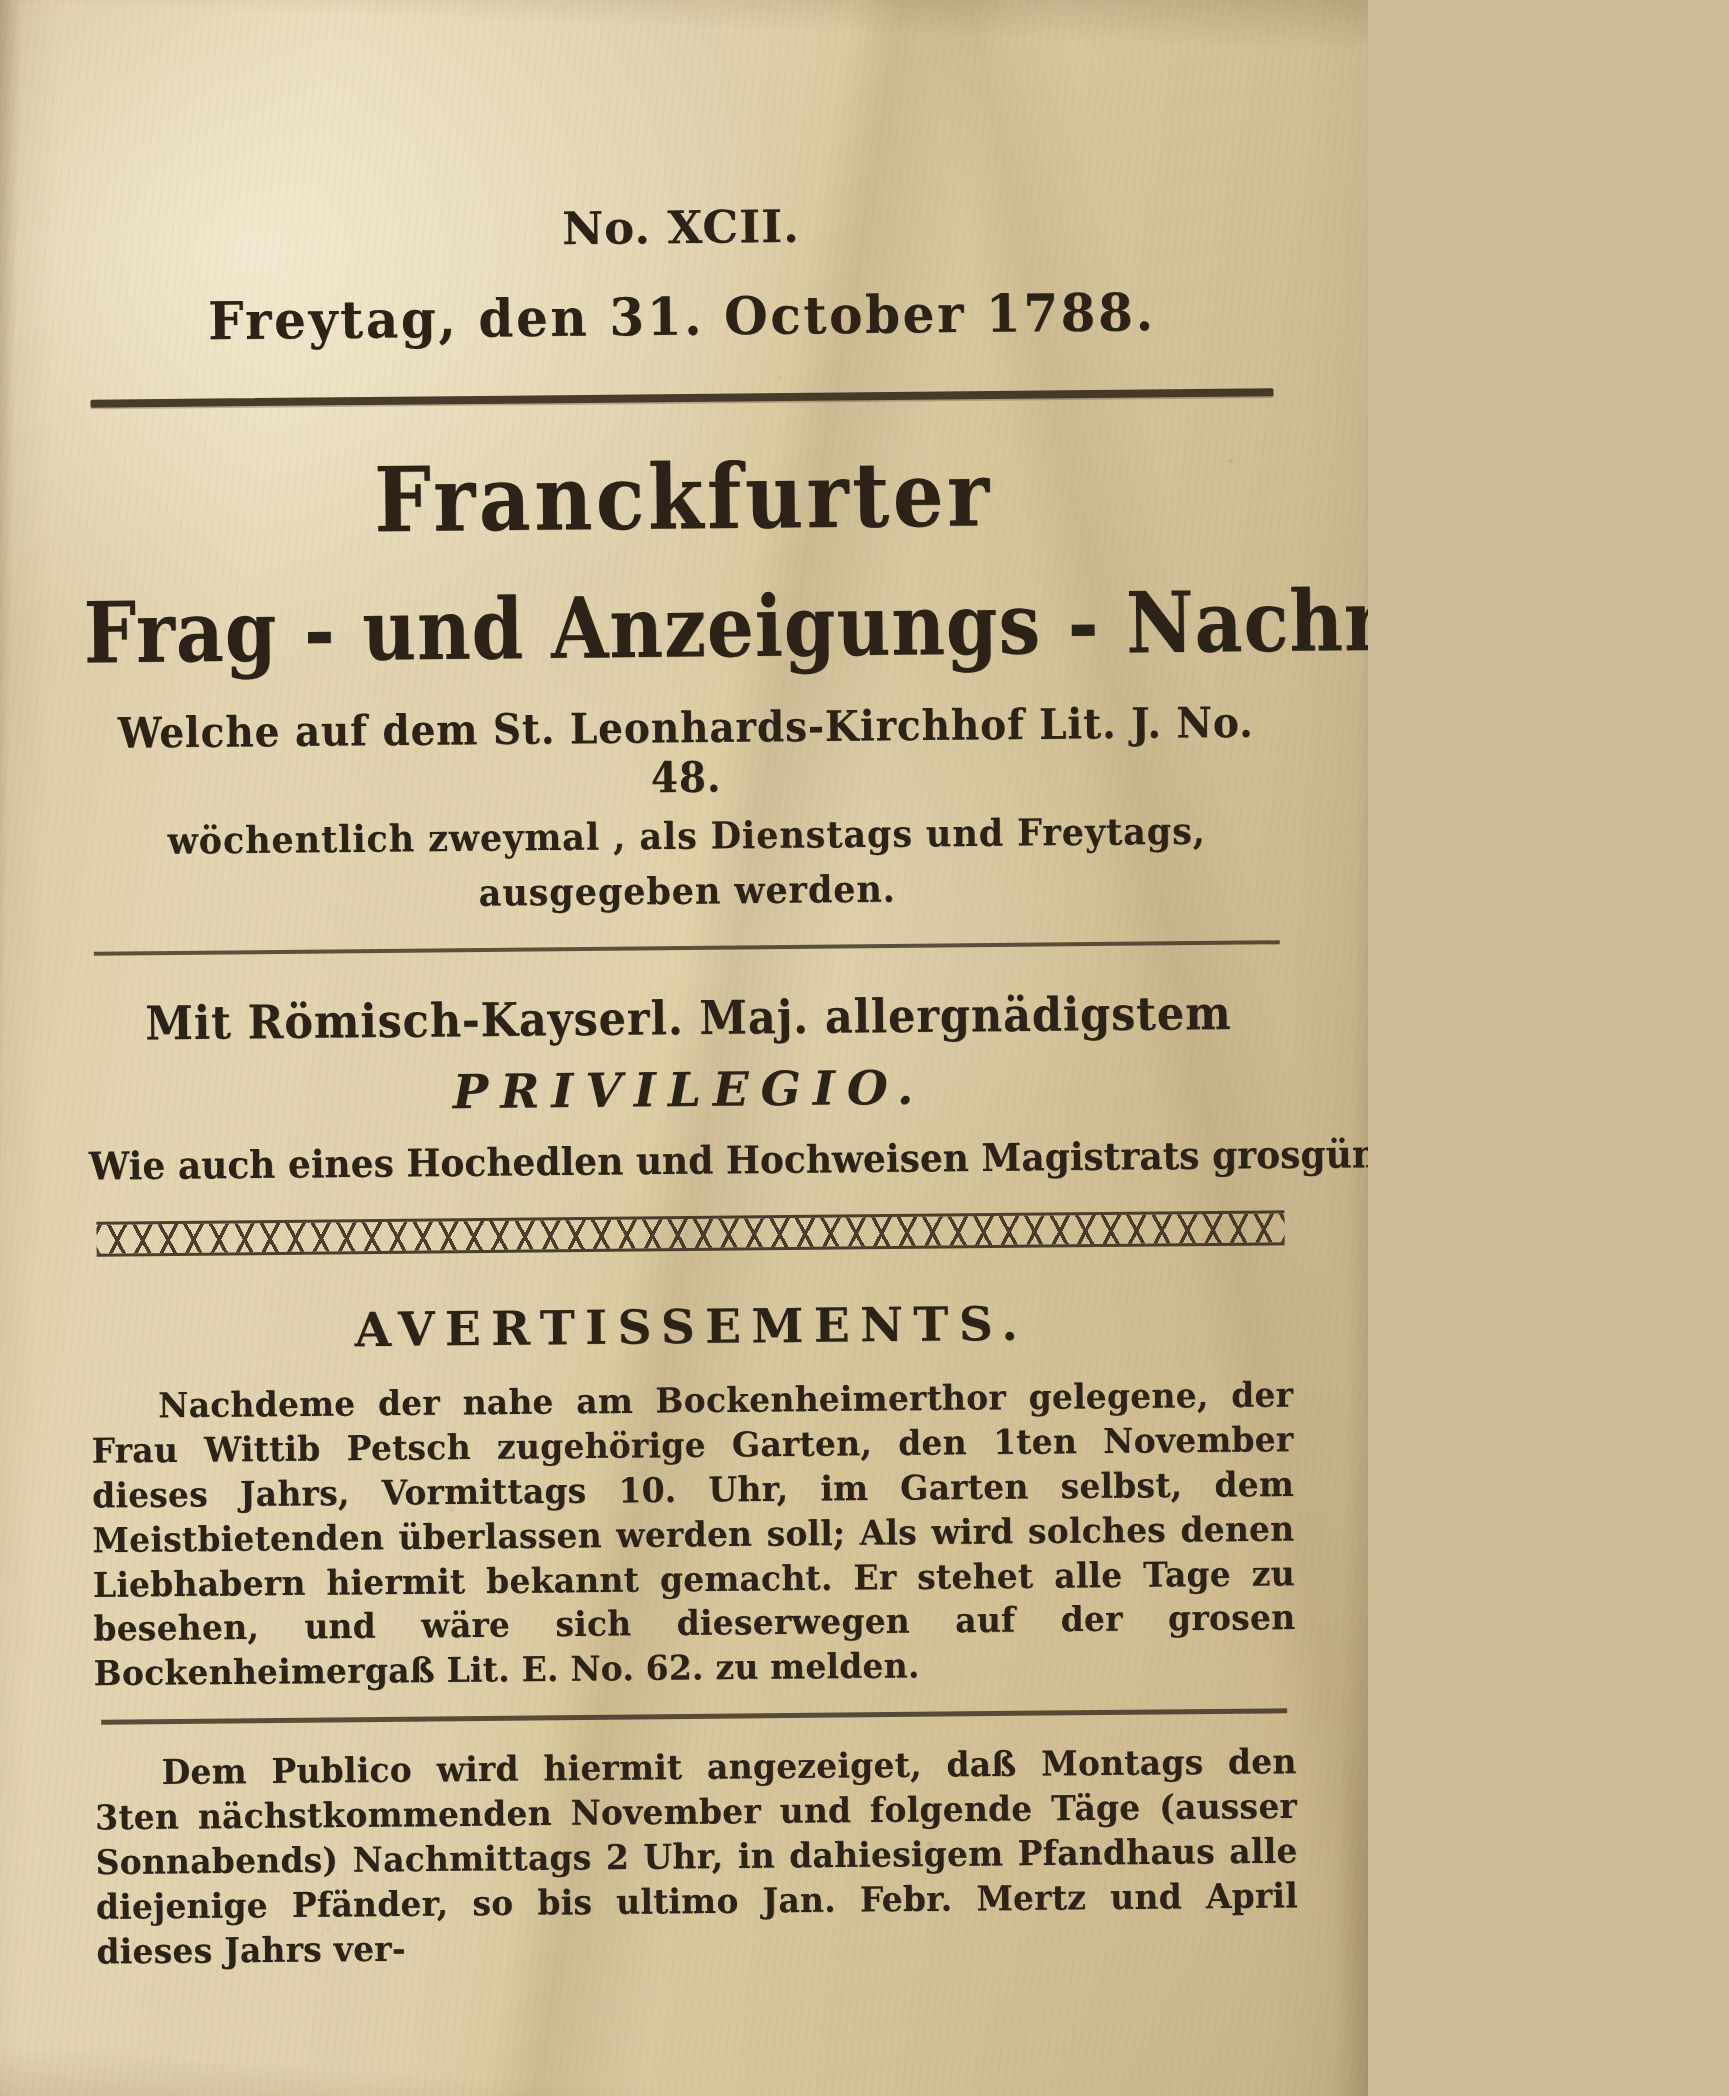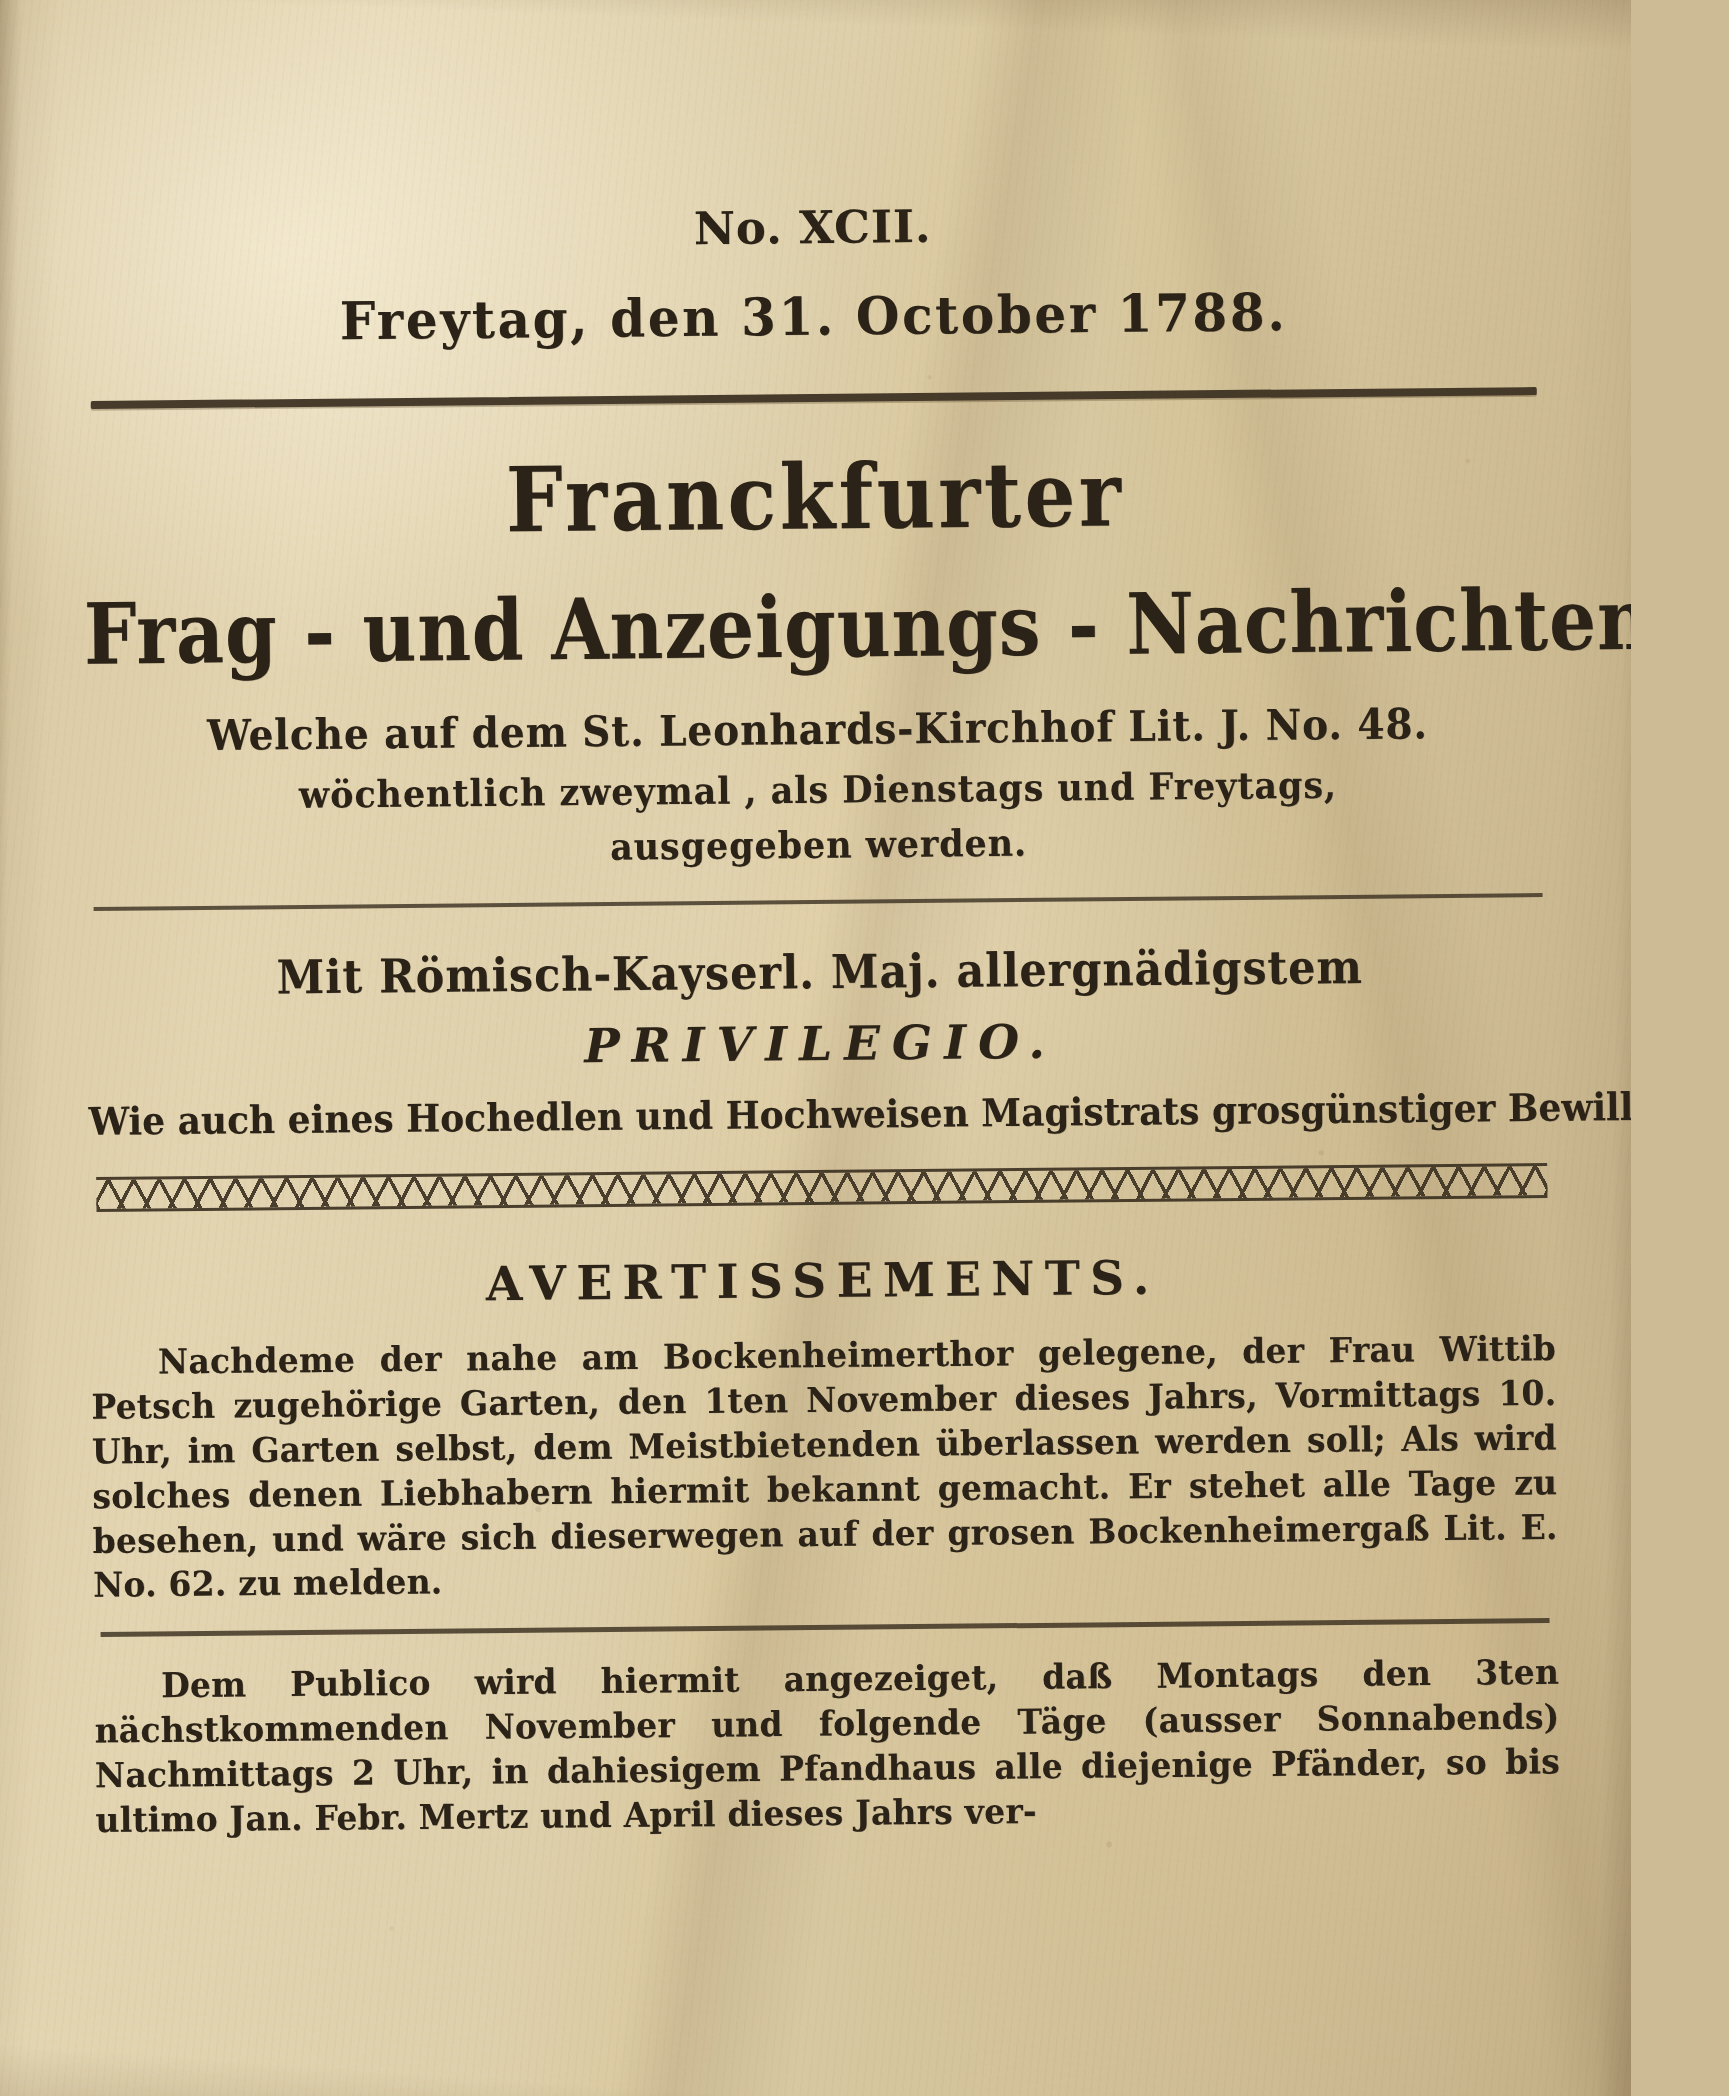--- a/index.html
+++ b/index.html
@@ -10,21 +10,21 @@
     width: 1729px;
     height: 2096px;
     overflow: hidden;
     background: #cdbb95;
     font-family: "DejaVu Serif", serif;
   }
 
   
   .page {
     position: relative;
-    width: 1631px;
+    width: 1368px;
     height: 2096px;
     background:
       radial-gradient(ellipse 778px 605px at 18% 12%, rgba(255,250,232,0.55), rgba(255,250,232,0) 70%),
       radial-gradient(ellipse 951px 692px at 78% 78%, rgba(214,193,150,0.55), rgba(214,193,150,0) 70%),
       radial-gradient(ellipse 519px 432px at 55% 45%, rgba(233,219,186,0.5), rgba(233,219,186,0) 72%),
       linear-gradient(100deg, #d8c7a0 0%, #e3d5b2 20%, #ded0ac 42%, #d6c69e 62%, #cdbb93 82%, #c4b189 100%);
     overflow: hidden;
   }
 
   

